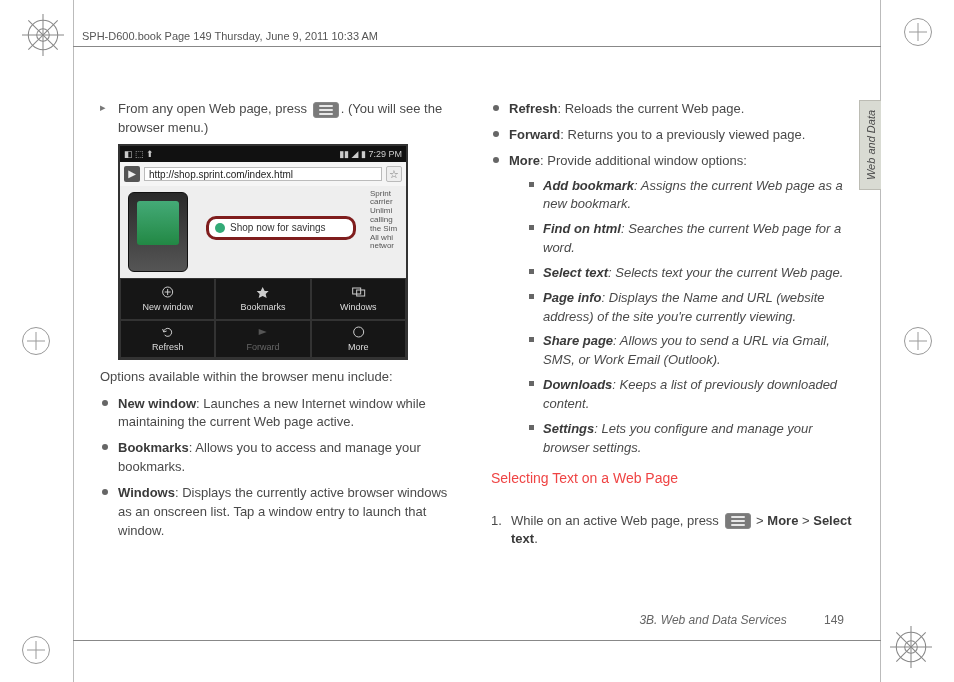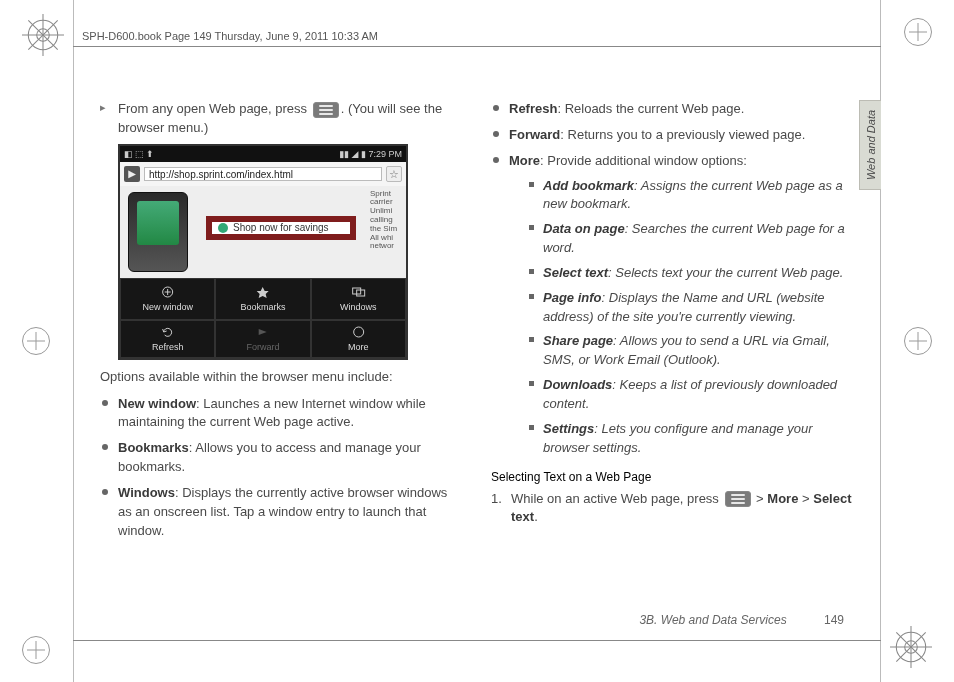--- a/index.html
+++ b/index.html
@@ -62,21 +62,21 @@
   .bullet-square > li::before {
     content:""; position:absolute; left:2px; top:5px;
     width:5px; height:5px; background:#666;
   }
   .arrow-list > li { position:relative; padding-left:18px; margin-bottom:6px; }
   .arrow-list > li::before {
     content:"▸"; position:absolute; left:0; top:0; color:#777; font-size:11px;
   }
   .indent { margin-left:18px; }
   b { font-weight:bold; color:#3a3a3a; }
-  .subhead { font-size:12px; color:#000000; margin:12px 0 6px; font-weight:normal; }
+  .subhead { font-size:14px; color:#ef4444; margin:12px 0 26px; font-weight:normal; }
   .numlist { list-style:none; }
   .numlist > li { padding-left:20px; position:relative; }
   .numlist > li .num { position:absolute; left:0; }
 
   .menu-icon {
     display:inline-flex; align-items:center; justify-content:center;
     width:26px; height:16px; border:1px solid #888; border-radius:3px;
     background:#7a7a7a; vertical-align:middle; margin:0 2px;
   }
   .menu-icon span { width:14px; height:2px; background:#e8e8e8; position:relative; border-radius:1px;}
@@ -112,21 +112,21 @@
   .ps-phoneimg {
     position:absolute; left:8px; top:6px; width:60px; height:80px;
     background:linear-gradient(#2a2a2a,#555); border-radius:6px; border:1px solid #111;
   }
   .ps-phoneimg::after {
     content:""; position:absolute; left:8px; top:8px; right:8px; height:44px;
     background:linear-gradient(#4a7,#284); border-radius:3px;
   }
   .ps-banner {
     position:absolute; left:86px; top:30px; width:150px; height:24px;
-    background:#fff; border:6px solid #7f1d1d; border-radius:0; color:#333;
+    background:#fff; border:3px solid #7f1d1d; border-radius:10px; color:#333;
     font-size:10px; display:flex; align-items:center; padding:0 6px;
   }
   .ps-banner::before { content:""; width:10px; height:10px; background:#3a7; border-radius:50%; margin-right:5px;}
   .ps-sidetext {
     position:absolute; right:0; top:4px; width:36px; font-size:8px; color:#555; line-height:1.1;
   }
   .ps-menus {
     background:#161616; display:grid; grid-template-columns:repeat(3,1fr);
   }
   .ps-menuitem {
@@ -282,21 +282,21 @@
     </ul>
   </div>
 
   <div class="col">
     <ul class="bullet-round">
       <li><b>Refresh</b><span>: Reloads the current Web page.</span></li>
       <li><b>Forward</b><span>: Returns you to a previously viewed page.</span></li>
       <li><b>More</b><span>: Provide additional window options:</span>
         <ul class="bullet-square indent" style="margin-top:6px;">
           <li><b>Add bookmark</b><span>: Assigns the current Web page as a new bookmark.</span></li>
-          <li><b>Data on page</b><span>: Searches the current Web page for a word.</span></li>
+          <li><b>Find on html</b><span>: Searches the current Web page for a word.</span></li>
           <li><b>Select text</b><span>: Selects text your the current Web page.</span></li>
           <li><b>Page info</b><span>: Displays the Name and URL (website address) of the site you're currently viewing.</span></li>
           <li><b>Share page</b><span>: Allows you to send a URL via Gmail, SMS, or Work Email (Outlook).</span></li>
           <li><b>Downloads</b><span>: Keeps a list of previously downloaded content.</span></li>
           <li><b>Settings</b><span>: Lets you configure and manage your browser settings.</span></li>
         </ul>
       </li>
     </ul>
 
     <h3 class="subhead">Selecting Text on a Web Page</h3>

